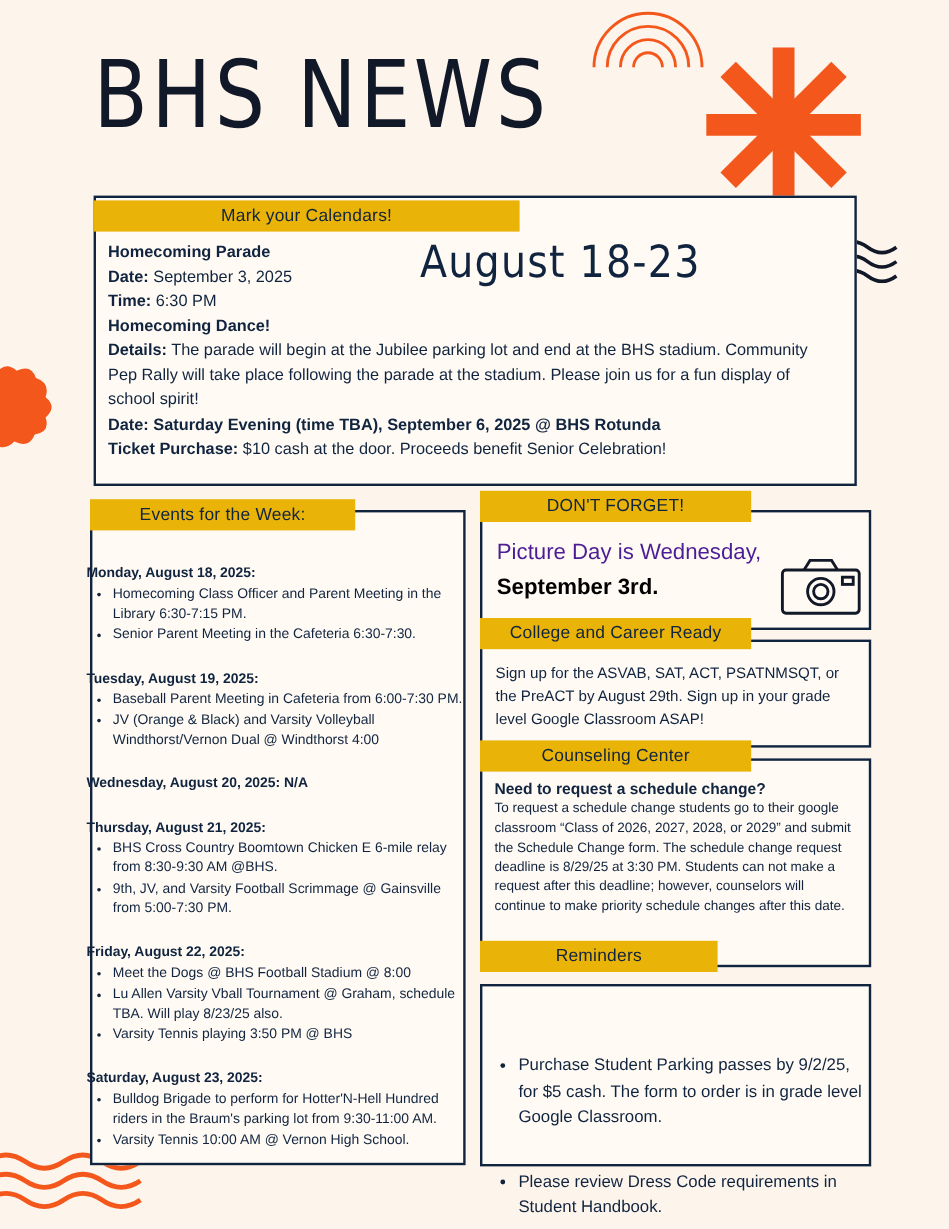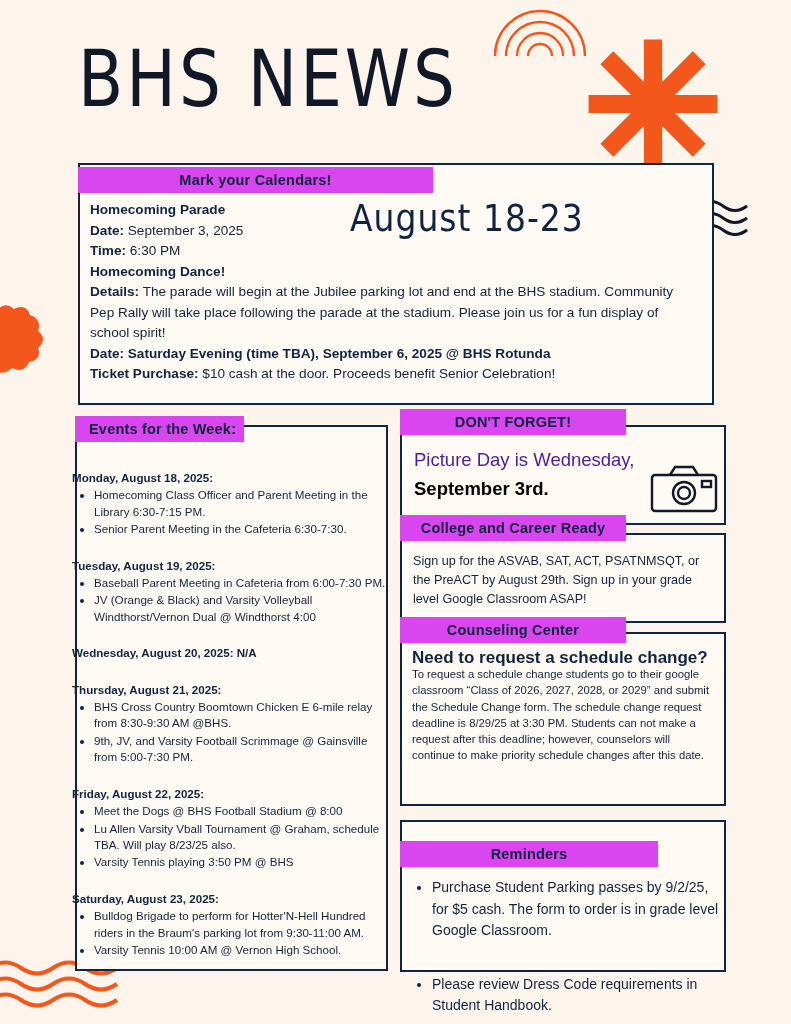--- a/index.html
+++ b/index.html
@@ -43,23 +43,23 @@
 
   
   .panel {
     position: absolute;
     border: 2px solid #10243f;
     background: #fffaf4;
     box-sizing: border-box;
   }
   .tab {
     position: absolute;
-    background: #d946ef;
+    background: #eab308;
     color: #10243f;
-    font-weight: bold;
+    font-weight: normal;
     text-align: center;
     box-sizing: border-box;
     padding: 5px 14px;
     font-size: 14.5px;
     letter-spacing: .2px;
     white-space: nowrap;
   }
 
   
   #calendars {
@@ -79,21 +79,21 @@
     font-family: "DejaVu Sans", sans-serif;
     font-size: 33px;
     color: #10243f;
     transform: scaleY(1.12);
     transform-origin: left top;
     letter-spacing: 1px;
   }
 
   
   #events { top: 425px; left: 75px; width: 313px; height: 546px; }
-  #events-tab { top: 416px; left: 75px; width: 169px; }
+  #events-tab { top: 416px; left: 75px; width: 221px; }
   #events-body {
     position: absolute;
     top: 450px; left: 72px; width: 318px;
     font-size: 11.6px;
     line-height: 16.4px;
   }
   #events-body .day { font-weight: bold; margin-top: 20px; }
   #events-body ul { margin: 1px 0 2px 0; padding-left: 22px; }
   #events-body li { margin-bottom: 1px; }
 
@@ -116,24 +116,24 @@
     position: absolute; top: 552px; left: 413px; width: 300px;
     font-size: 12.6px; line-height: 19px;
   }
 
   #counseling { top: 632px; left: 400px; width: 326px; height: 174px; }
   #counseling-tab { top: 617px; left: 400px; width: 226px; }
   #counseling-body {
     position: absolute; top: 650px; left: 412px; width: 302px;
     font-size: 11.3px; line-height: 16.2px;
   }
-  #counseling-body .q { font-weight: bold; font-size: 17px; }
+  #counseling-body .q { font-weight: bold; font-size: 13px; }
 
   #reminders { top: 820px; left: 400px; width: 326px; height: 152px; }
-  #reminders-tab { top: 841px; left: 400px; width: 258px; }
+  #reminders-tab { top: 784px; left: 400px; width: 198px; }
   #reminders-body {
     position: absolute; top: 845px; left: 402px; width: 320px;
     font-size: 14px; line-height: 21.5px;
   }
   #reminders-body ul { margin: 0; padding-left: 30px; }
   #reminders-body li { margin-bottom: 1px; margin-top: 32px; }
 </style>
 </head>
 <body>
 

